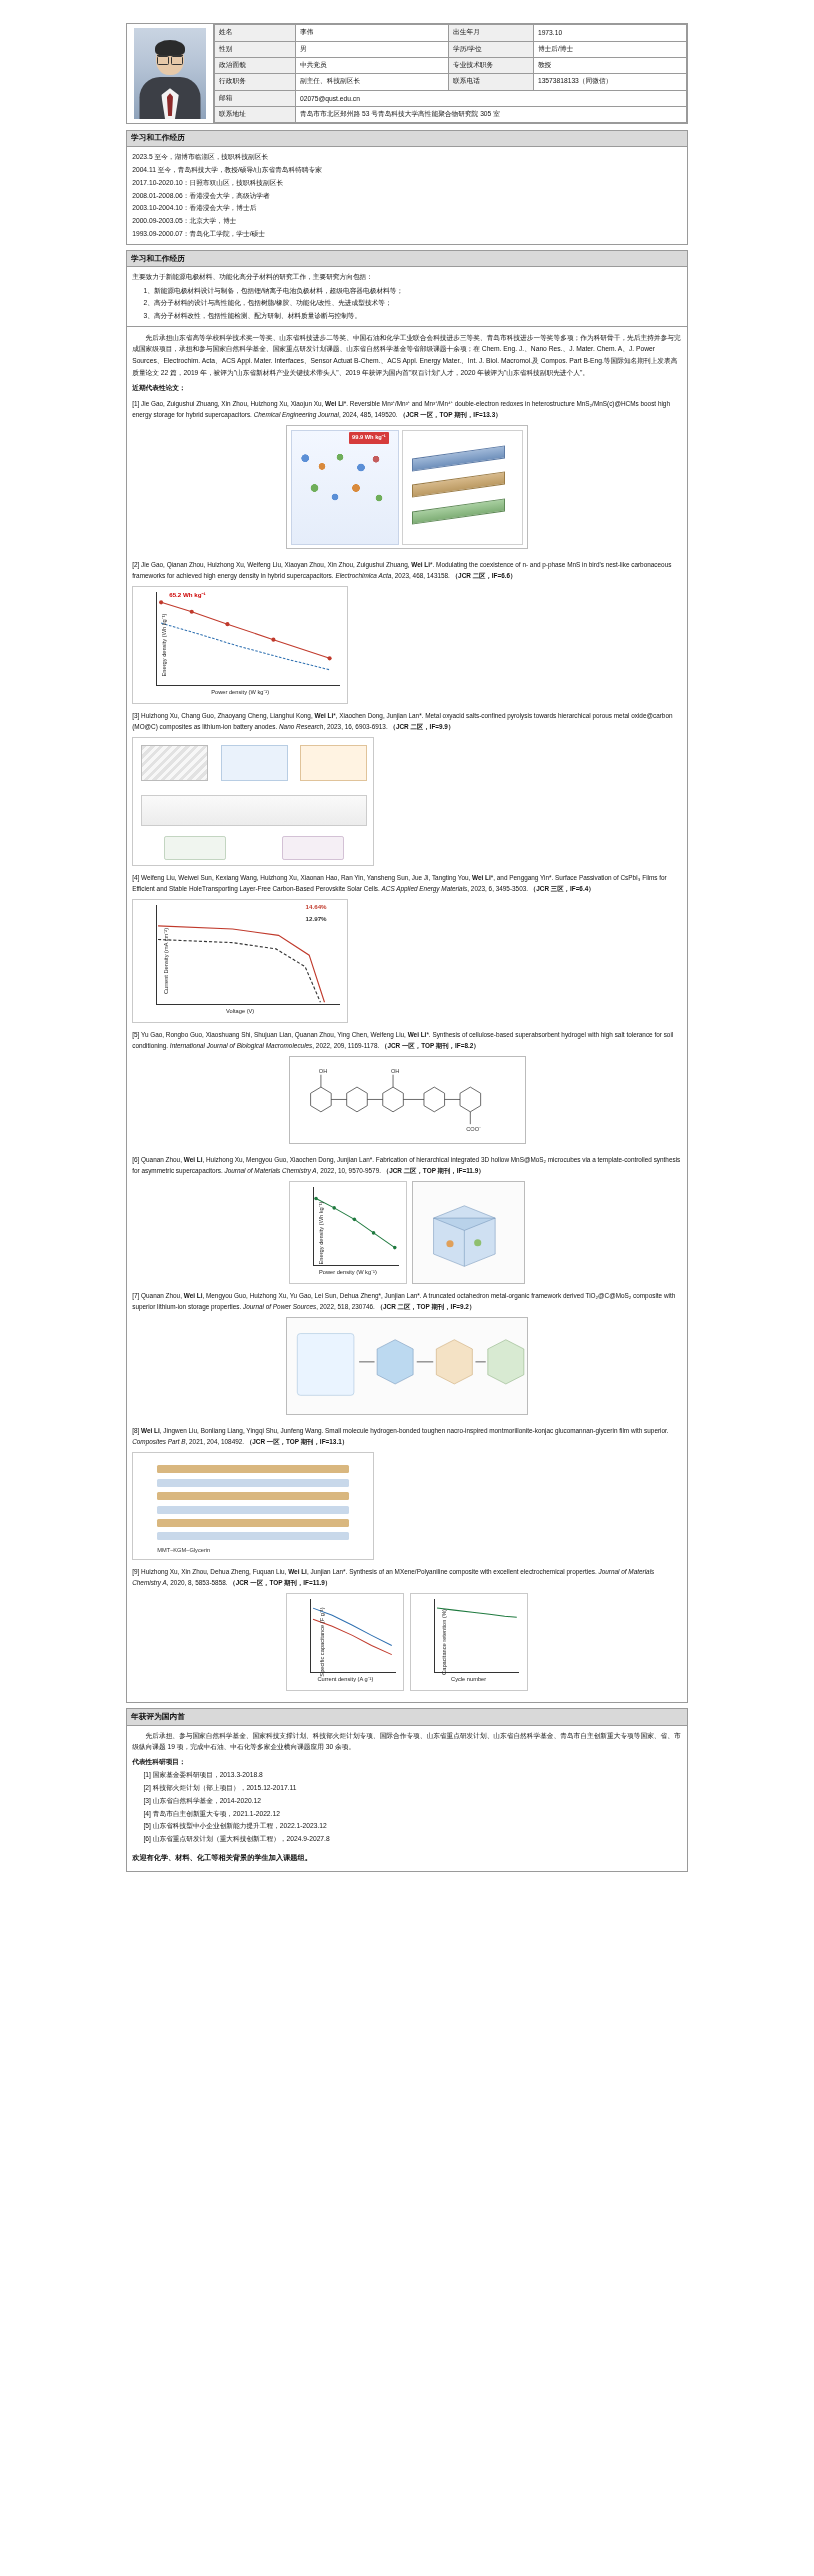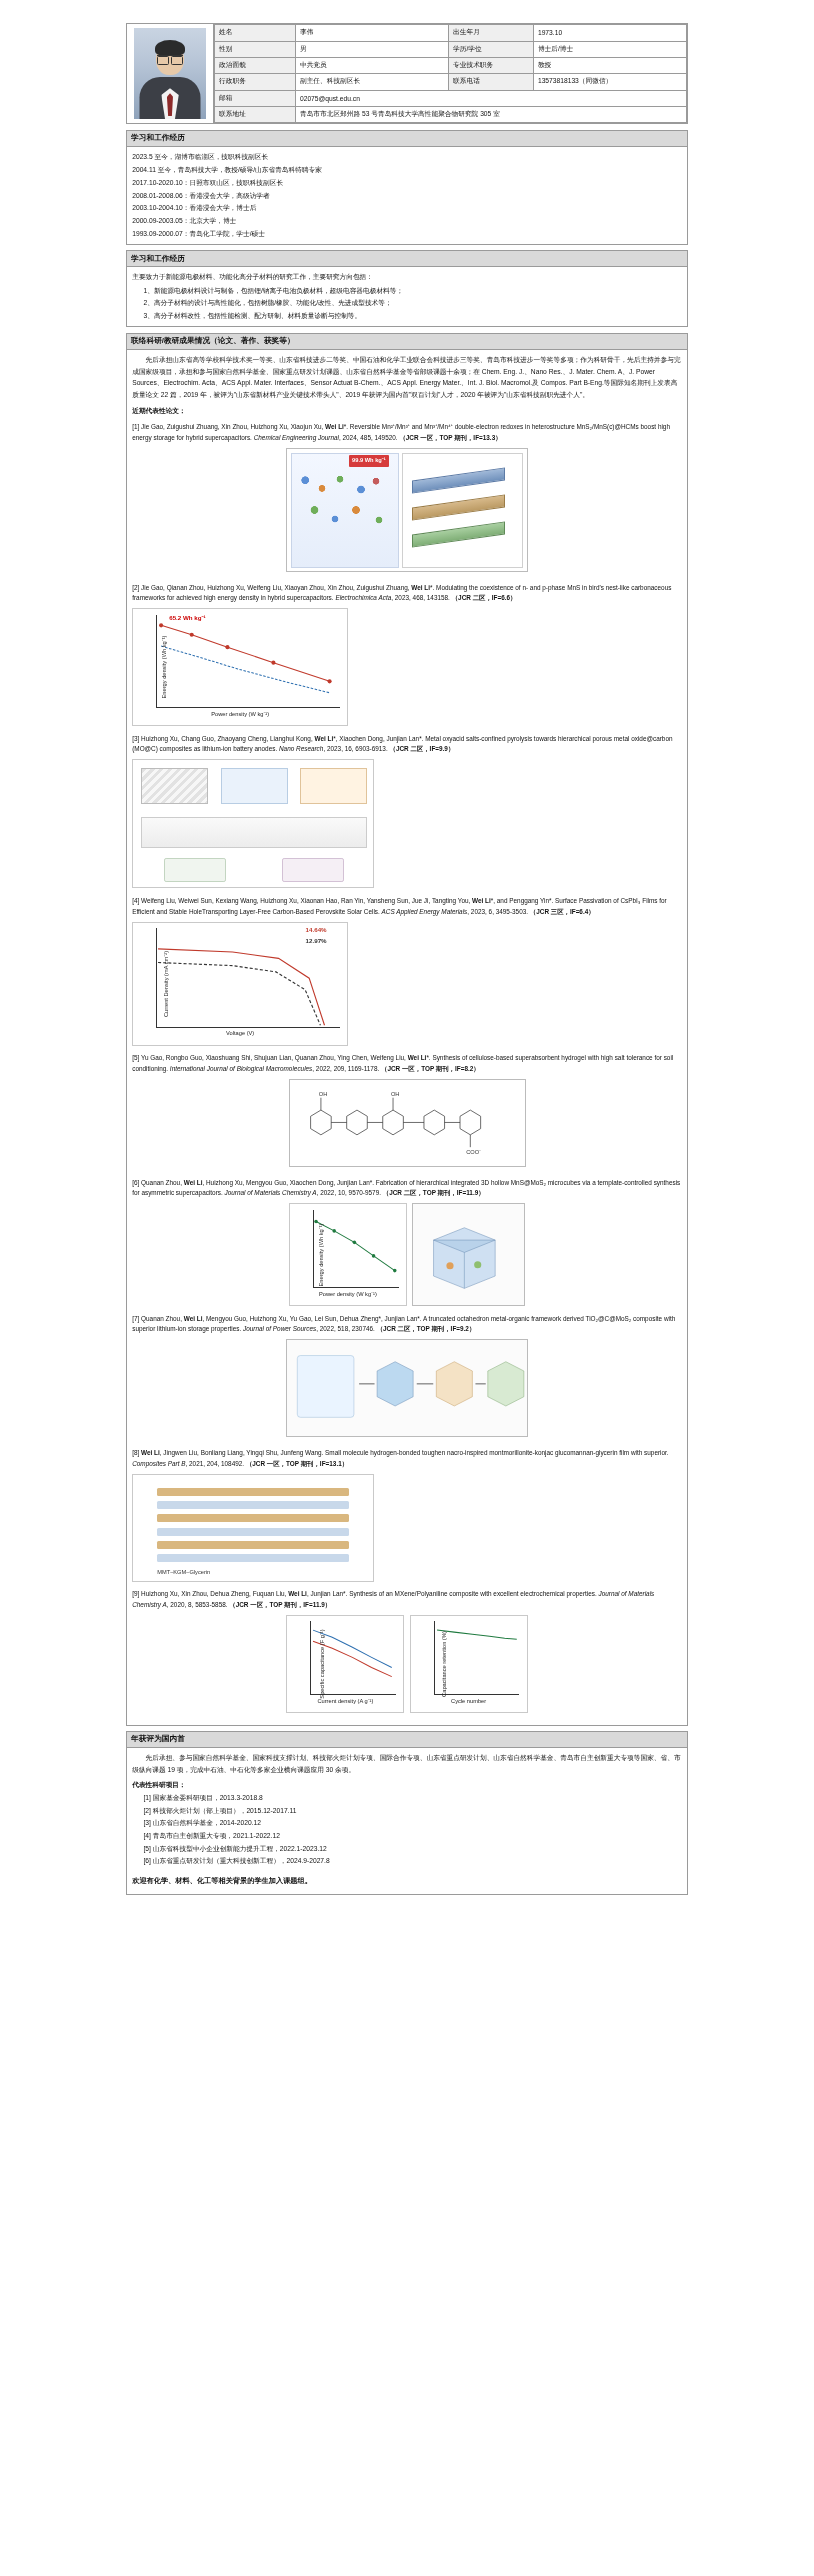--- a/index.html
+++ b/index.html
@@ -284,21 +284,20 @@
   <div class="section-bar">学习和工作经历</div>
   <div class="section-body">
     <p class="para">主要致力于新能源电极材料、功能化高分子材料的研究工作，主要研究方向包括：</p>
     <ul class="list indent">
       <li>1、新能源电极材料设计与制备，包括锂/钠离子电池负极材料，超级电容器电极材料等；</li>
       <li>2、高分子材料的设计与高性能化，包括树脂/橡胶、功能化/改性、先进成型技术等；</li>
       <li>3、高分子材料改性，包括性能检测、配方研制、材料质量诊断与控制等。</li>
     </ul>
   </div>
 
-  <div class="section-bar">联络科研/教研成果情况（论文、著作、获奖等）</div>
   <div class="section-body">
     <p class="para" style="text-indent:2em">先后承担山东省高等学校科学技术奖一等奖、山东省科技进步二等奖、中国石油和化学工业联合会科技进步三等奖、青岛市科技进步一等奖等多项；作为科研骨干，先后主持并参与完成国家级项目，承担和参与国家自然科学基金、国家重点研发计划课题、山东省自然科学基金等省部级课题十余项；在 Chem. Eng. J.、Nano Res.、J. Mater. Chem. A、J. Power Sources、Electrochim. Acta、ACS Appl. Mater. Interfaces、Sensor Actuat B-Chem.、ACS Appl. Energy Mater.、Int. J. Biol. Macromol.及 Compos. Part B-Eng.等国际知名期刊上发表高质量论文 22 篇，2019 年，被评为"山东省新材料产业关键技术带头人"、2019 年获评为国内首"双百计划"人才，2020 年被评为"山东省科技副职先进个人"。</p>
 
     <p class="para bold" style="margin-top:4.1px">近期代表性论文：</p>
 
     <div class="pub">
       <span>[1]</span>
       <span>Jie Gao, Zuigushui Zhuang, Xin Zhou, Huizhong Xu, Xiaojun Xu, </span><span class="bold">Wei Li</span><span>*. Reversible Mn²⁺/Mn³⁺ and Mn³⁺/Mn⁴⁺ double-electron redoxes in heterostructure MnS₂/MnS(c)@HCMs boost high energy storage for hybrid supercapacitors. </span><i>Chemical Engineering Journal</i><span>, 2024, 485, 149520.</span>
       <span class="jcr">（JCR 一区，TOP 期刊，IF=13.3）</span>
     </div>

